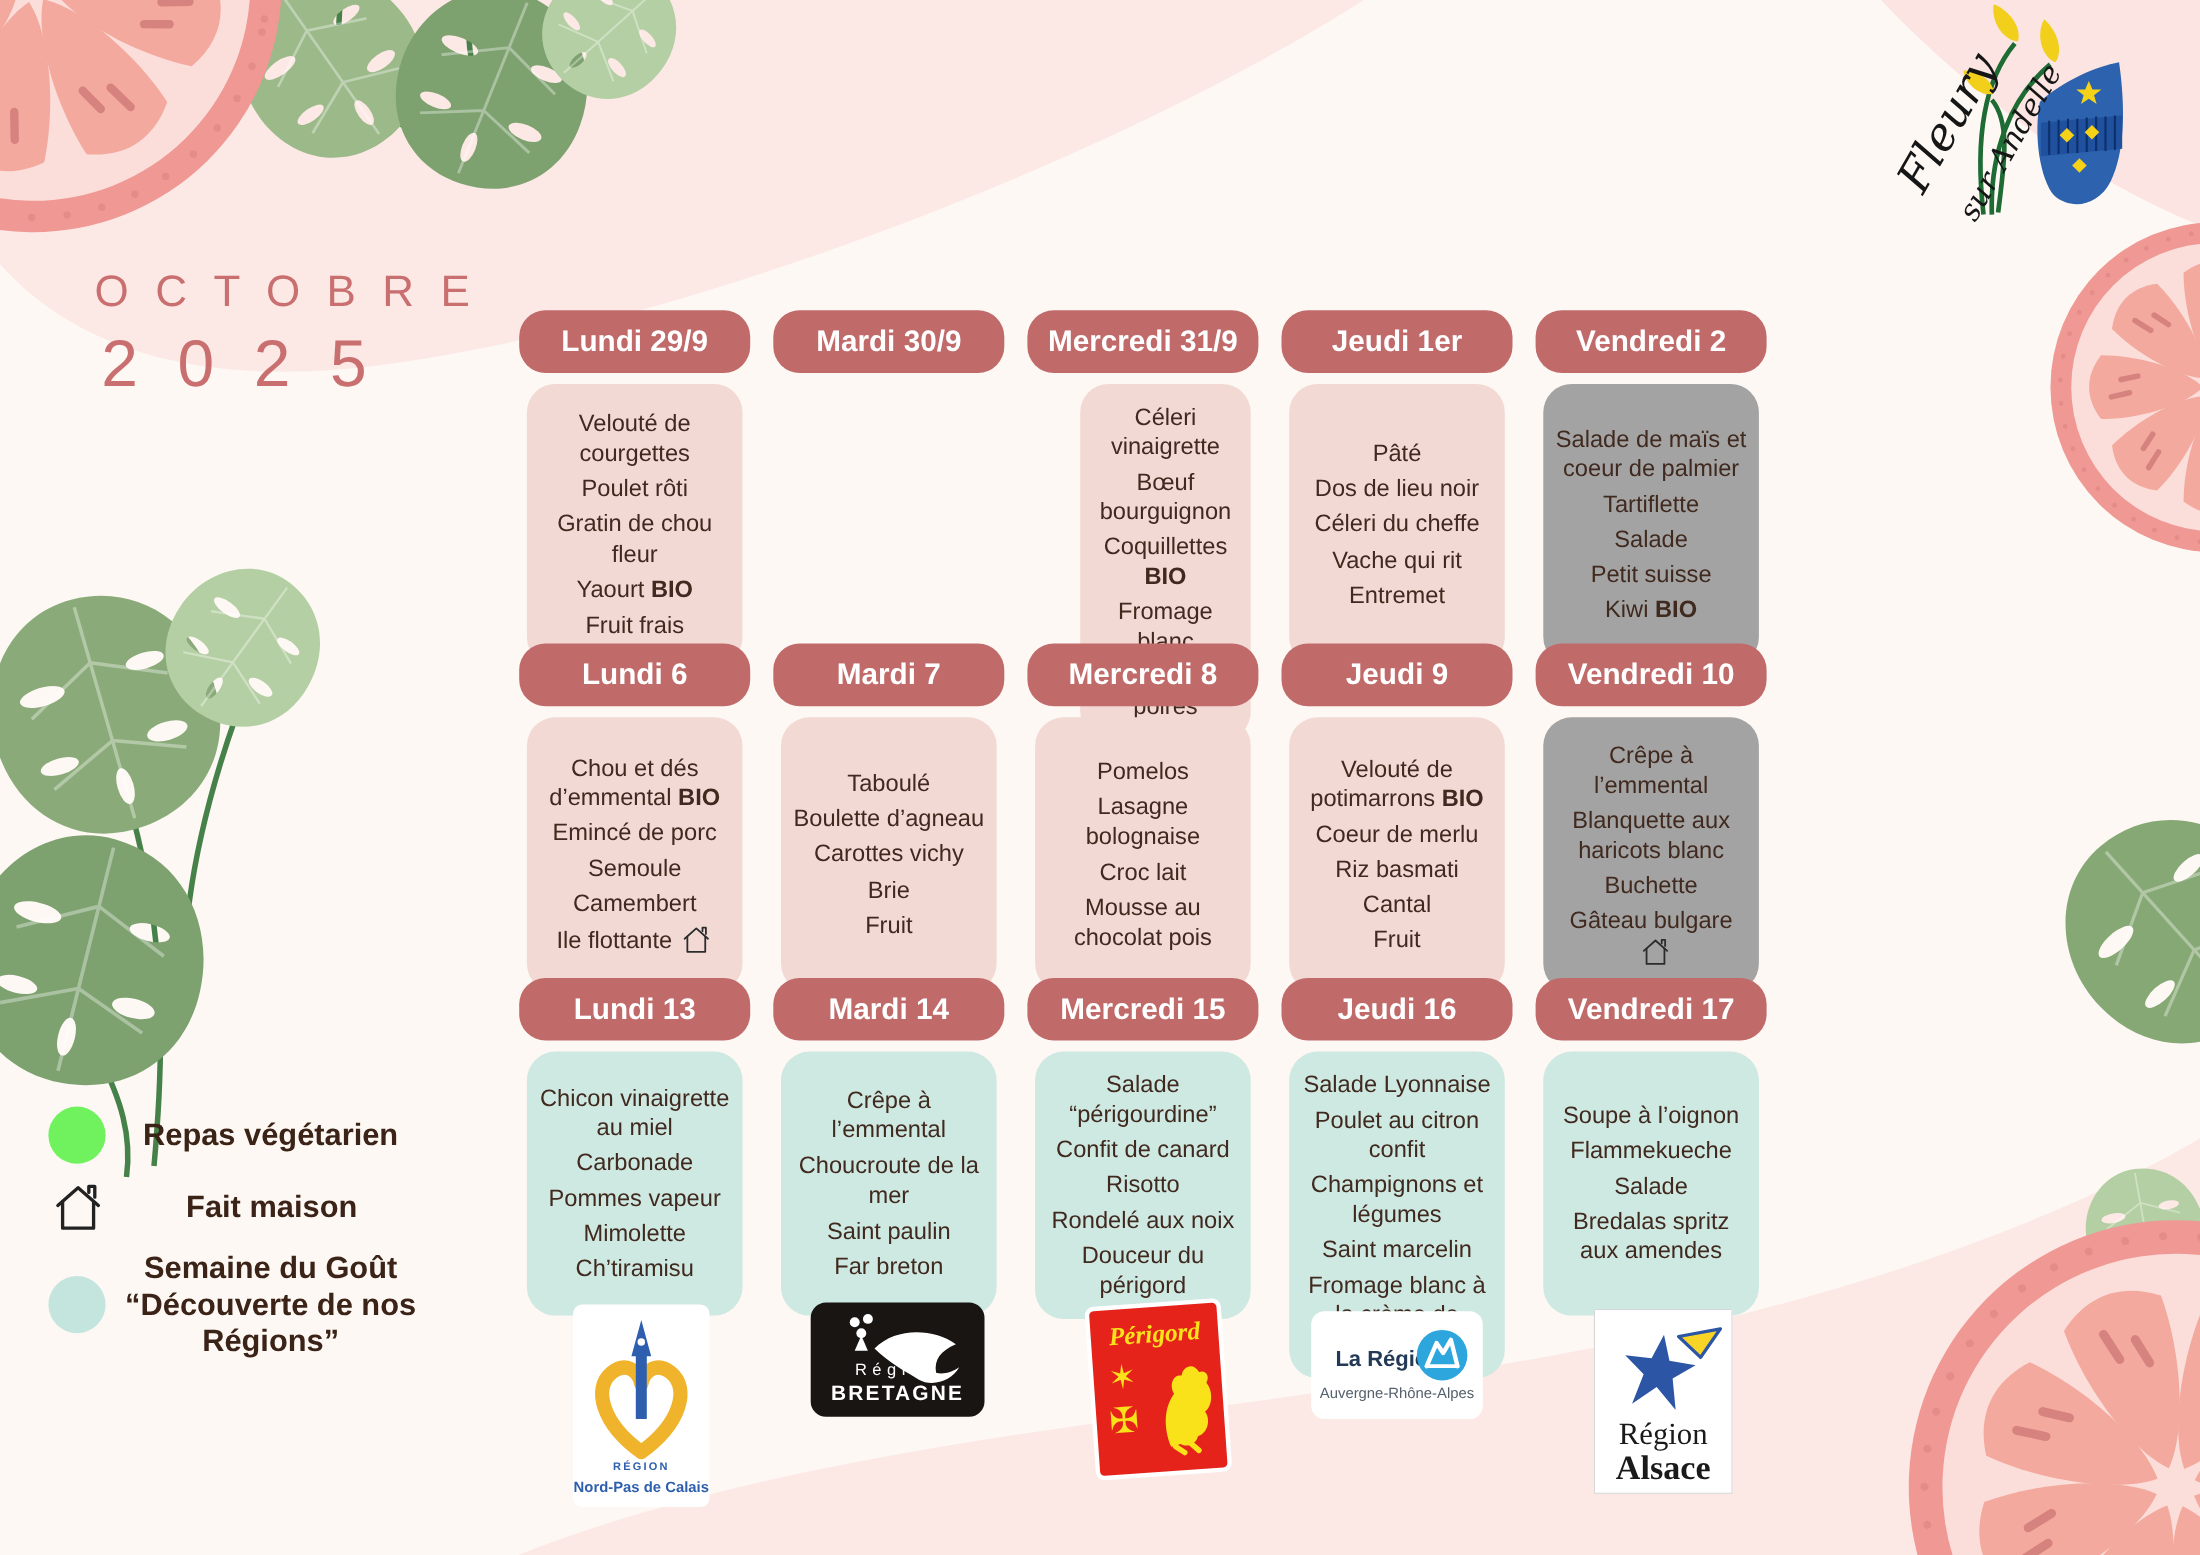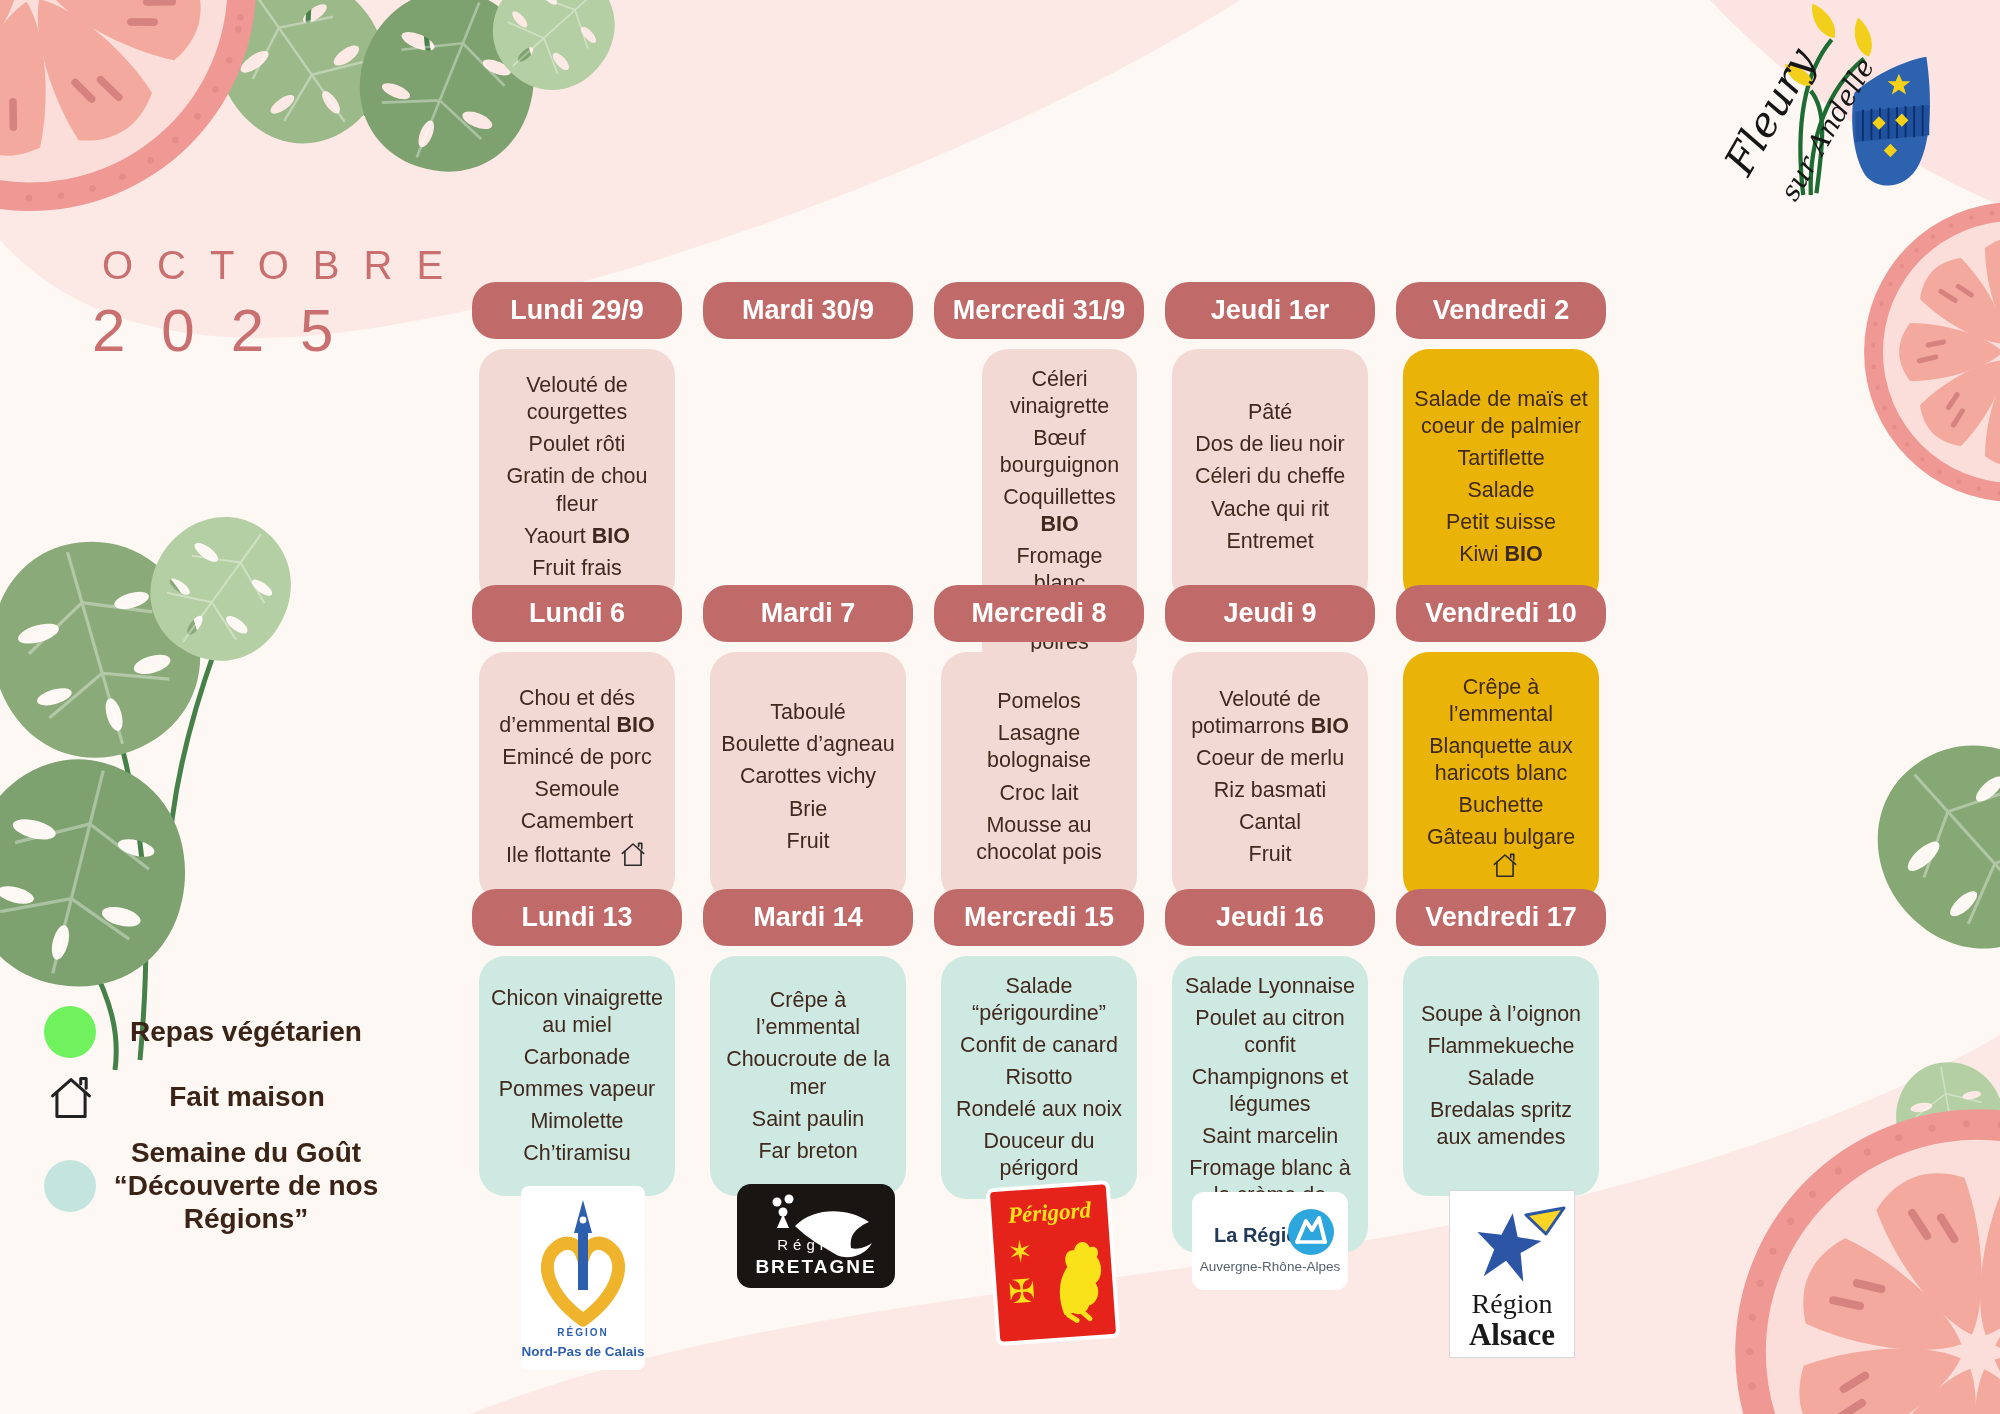--- a/index.html
+++ b/index.html
@@ -4,37 +4,37 @@
 <style>
   html,body{margin:0;padding:0;background:#888;}
   .page{position:relative;width:2000px;height:1414px;overflow:hidden;background:#fdf8f4;
         font-family:"Liberation Sans",sans-serif;}
   #decor{position:absolute;inset:0;z-index:0;}
 
   .menu-title{position:absolute;top:28px;left:50%;transform:translateX(-50%);
     font-size:138px;font-weight:700;color:#c5696b;letter-spacing:8px;z-index:2;
     -webkit-text-stroke:4px #c5696b;}
   .month-label{position:absolute;left:86px;top:243px;font-size:40px;letter-spacing:24px;
-    color:#c96f6f;z-index:2;white-space:nowrap;margin-left:16px;}
+    color:#c96f6f;z-index:2;white-space:nowrap;}
   .year-label{position:absolute;left:92px;top:296px;font-size:60px;letter-spacing:36px;
     color:#c96f6f;z-index:2;white-space:nowrap;}
 
   .fleury{position:absolute;left:1716px;top:4px;width:218px;height:202px;z-index:2;}
 
   .week-block{position:absolute;left:472px;display:grid;grid-template-columns:repeat(5,210px);
     column-gap:21px;z-index:2;}
   .day-col{display:flex;flex-direction:column;}
   .badge{height:57px;display:flex;align-items:center;justify-content:center;
     background:#c06a6a;color:#fff;font-weight:700;font-size:27px;border-radius:24px;
     margin-bottom:10px;}
   .cell{margin:0 7px;border-radius:26px;padding:14px 8px;display:flex;flex-direction:column;
     justify-content:center;align-items:center;font-size:21.5px;line-height:1.26;color:#40291e;
     text-align:center;}
   .cell.pink{background:#f2d9d4;}
-  .cell.green{background:#eab308;}
+  .cell.green{background:#a3a3a3;}
   .cell.teal{background:#cee8e2;}
   .item{margin:2.5px 0;}
   .item b{font-weight:700;}
   .house-inline{width:30px;height:28px;vertical-align:-6px;margin-left:7px;display:inline-block;}
 
   .legend{position:absolute;left:44px;top:1006px;width:352px;z-index:2;}
   .legend-row{display:flex;align-items:center;margin-bottom:14px;}
   .legend-swatch{width:52px;height:52px;border-radius:50%;flex:0 0 auto;}
   .legend-swatch.green{background:#70f25e;}
   .legend-swatch.teal{background:#c4e5de;}

